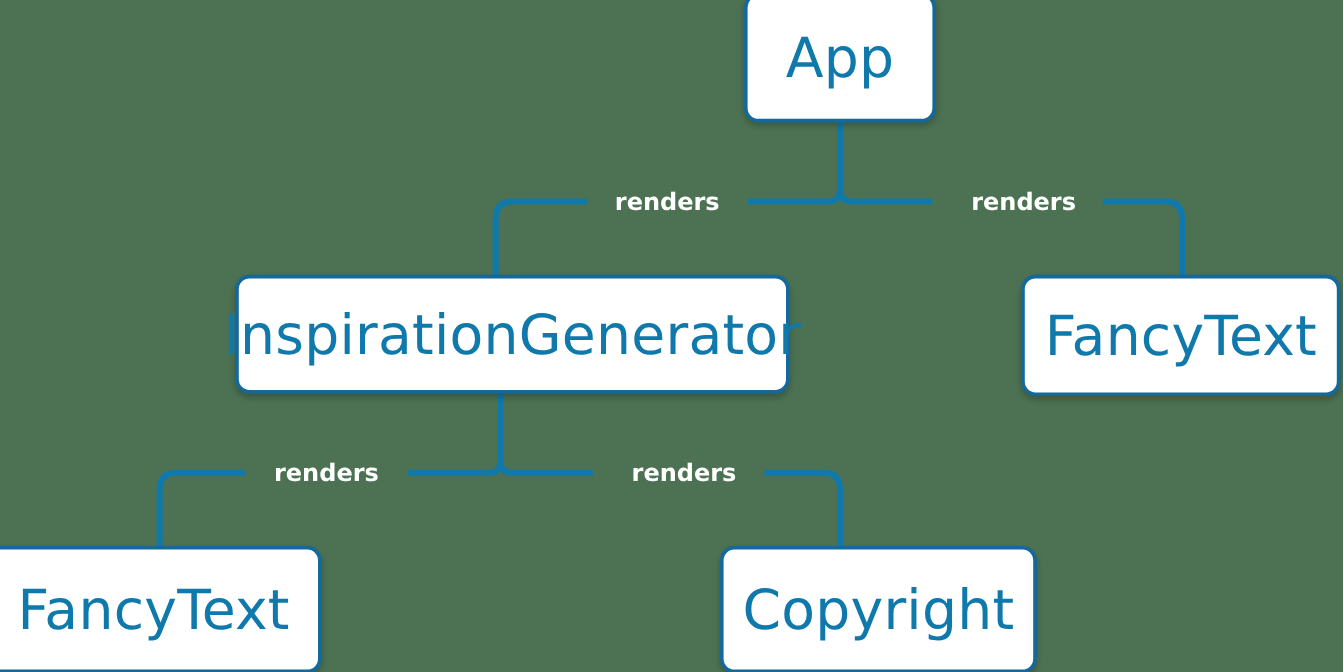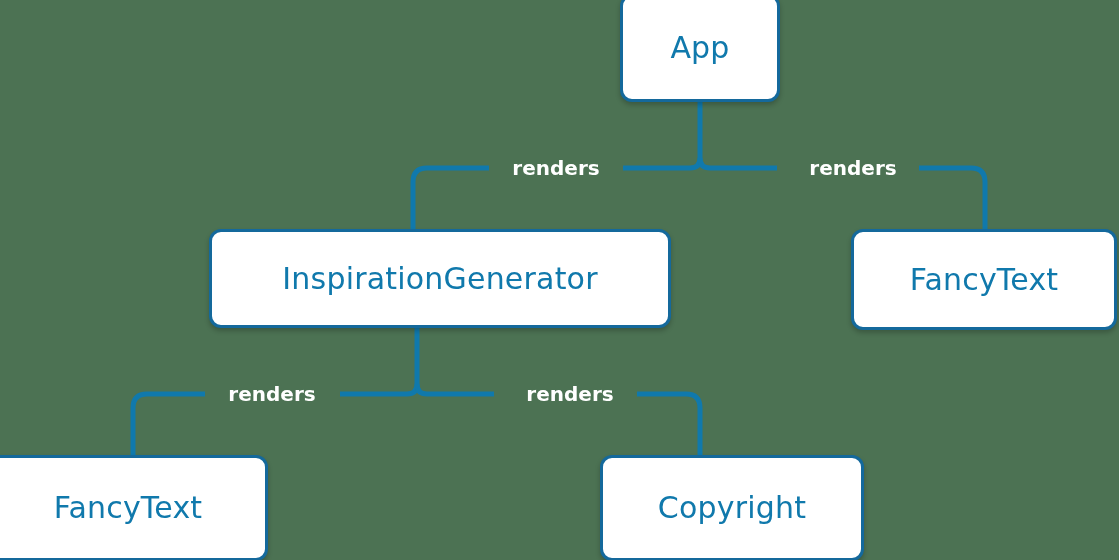--- a/index.html
+++ b/index.html
@@ -30,40 +30,40 @@
     border: 3px solid #14699c;
     border-radius: 12px;
     display: flex;
     align-items: center;
     justify-content: center;
     box-shadow: 0 3px 5px rgba(0,0,0,0.22);
     z-index: 2;
   }
   .node-label {
     color: #1079ac;
-    font-size: 30px;
+    font-size: 46px;
     font-weight: 400;
     letter-spacing: 0.2px;
     line-height: 1;
     white-space: nowrap;
   }
   .edge-label {
     position: absolute;
     color: #ffffff;
     font-size: 20px;
     font-weight: 700;
     line-height: 1;
     white-space: nowrap;
     transform: translate(-50%, -50%);
     z-index: 3;
   }
 
   
   #node-app              { left: 620px;  top: -6px;  width: 160px; height: 108px; }
-  #node-inspiration      { left: 209px;  top: 229px; width: 462px; height: 99px;  }
+  #node-inspiration      { left: 196px;  top: 229px; width: 462px; height: 99px;  }
   #node-fancytext-right  { left: 851px;  top: 229px; width: 266px; height: 101px; }
   #node-fancytext-bottom { left: -12px;  top: 455px; width: 280px; height: 106px; }
   #node-copyright        { left: 600px;  top: 455px; width: 264px; height: 106px; }
 
   
   #edge-label-app-inspiration      { left: 556px; top: 168px; }
   #edge-label-app-fancytext        { left: 853px; top: 168px; }
   #edge-label-insp-fancytext       { left: 272px; top: 394px; }
   #edge-label-insp-copyright       { left: 570px; top: 394px; }
 </style>

